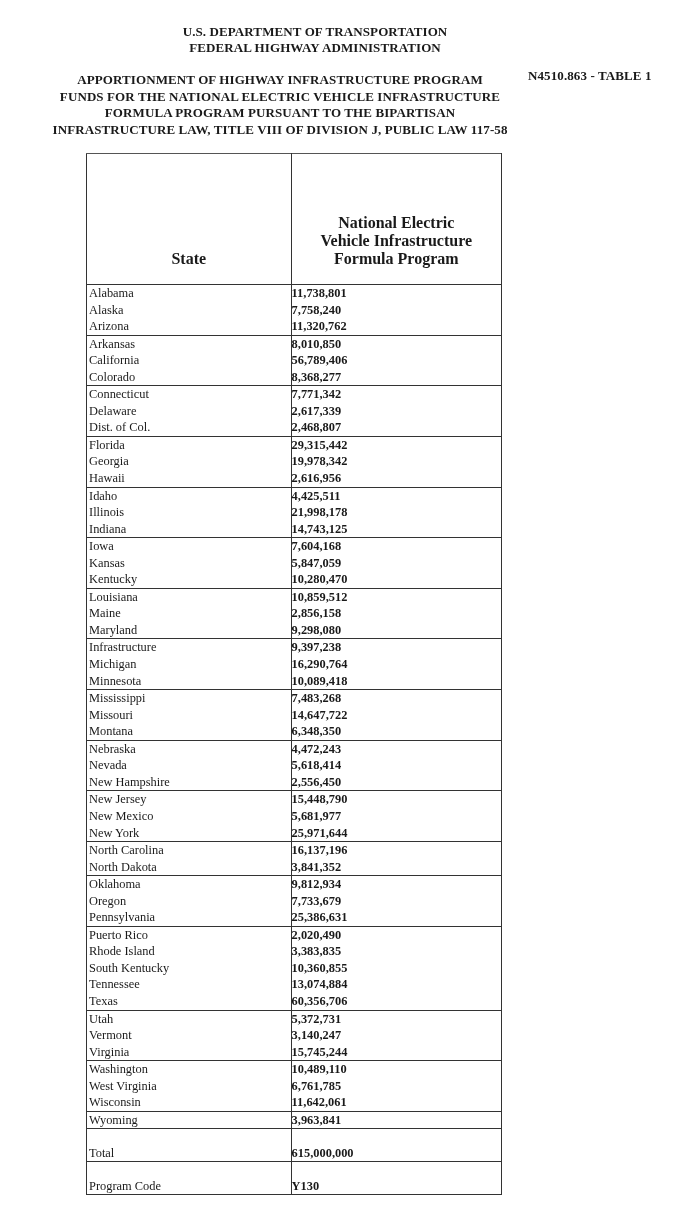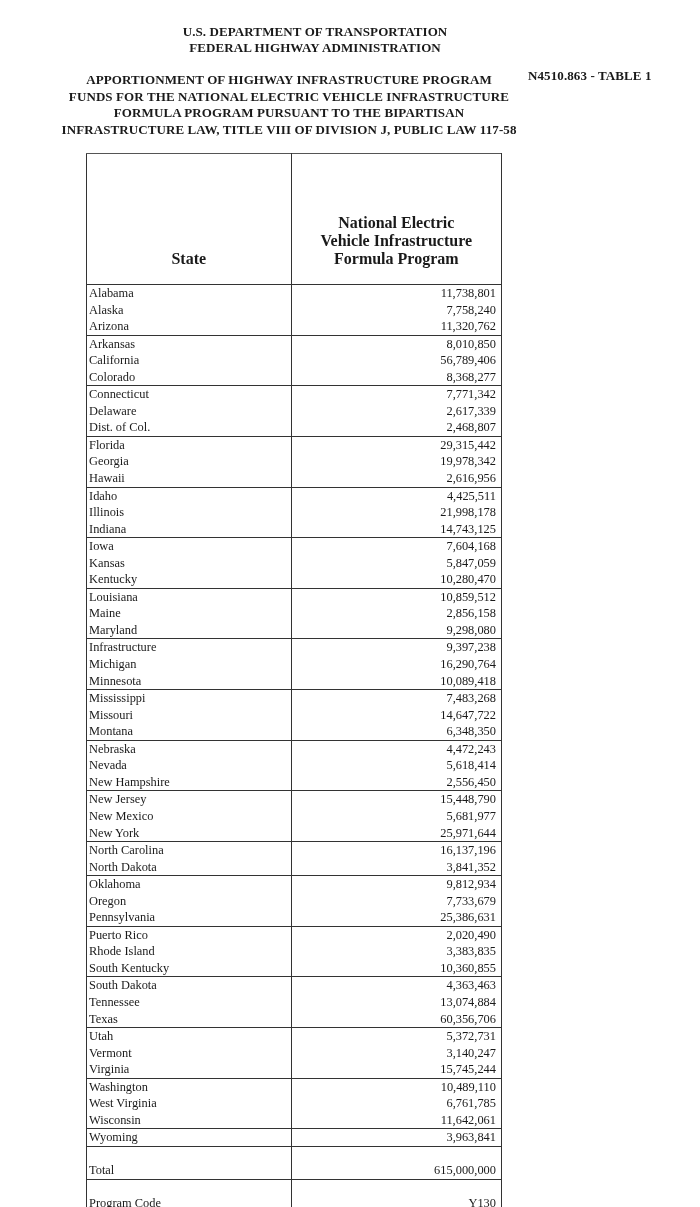--- a/index.html
+++ b/index.html
@@ -1,27 +1,27 @@
 <!DOCTYPE html>
 <html><head>
 <meta charset="utf-8">
 <style>
   html, body { margin: 0; padding: 0; background: #ffffff; }
   body { width: 700px; height: 1207px; position: relative; overflow: hidden;
          font-family: "Liberation Serif", "DejaVu Serif", serif; color: #1a1a1a; }
   .hdr { position: absolute; font-weight: bold; font-size: 13px; line-height: 16px; text-align: center; letter-spacing: 0.1px; }
   #agency { left: 100px; width: 430px; top: 24px; }
   #doc-id { left: 528px; width: 160px; top: 24px; text-align: left; margin-top: 44px; }
-  #title { left: 24px; width: 530px; top: 72px; line-height: 16.5px; }
+  #title { left: 15px; width: 530px; top: 72px; line-height: 16.5px; }
   .tline { display: block; }
 
   table { position: absolute; left: 86px; top: 153px; border-collapse: collapse; width: 416px; }
   td { padding: 0; font-size: 12.4px; line-height: 16.55px; height: 16.55px; white-space: nowrap; }
   td.st { width: 205px; border-left: 1.5px solid #333; border-right: 1.5px solid #333; padding-left: 2px; margin-left: 44px; }
-  td.val { width: 206px; border-right: 1.5px solid #333; text-align: right; padding-right: 5px; }
+  td.val { width: 206px; border-right: 1.5px solid #333; padding-right: 5px; font-weight: bold; }
   tr.grp-start td { border-top: 1.5px solid #333; }
   tr.head td { height: 114px; border-top: 1.5px solid #555; vertical-align: bottom; padding-bottom: 16px;
                font-weight: bold; font-size: 16px; line-height: 18px; text-align: center; }
   tr.head td.st { padding-left: 0; }
   tr.head td.val { padding-right: 0; }
   tr.big td { height: 32px; vertical-align: bottom; border-top: 1.5px solid #333; padding-bottom: 0; }
   tr.last td { border-bottom: 1.5px solid #333; }
 </style>
 </head>
 <body>
@@ -206,24 +206,20 @@
         <td class="val">2,020,490</td>
       </tr>
       <tr>
         <td class="st">Rhode Island</td>
         <td class="val">3,383,835</td>
       </tr>
       <tr>
         <td class="st">South Kentucky</td>
         <td class="val">10,360,855</td>
       </tr>
-      <tr class="grp-start">
-        <td class="st">South Dakota</td>
-        <td class="val">4,363,463</td>
-      </tr>
       <tr>
         <td class="st">Tennessee</td>
         <td class="val">13,074,884</td>
       </tr>
       <tr>
         <td class="st">Texas</td>
         <td class="val">60,356,706</td>
       </tr>
       <tr class="grp-start">
         <td class="st">Utah</td>

